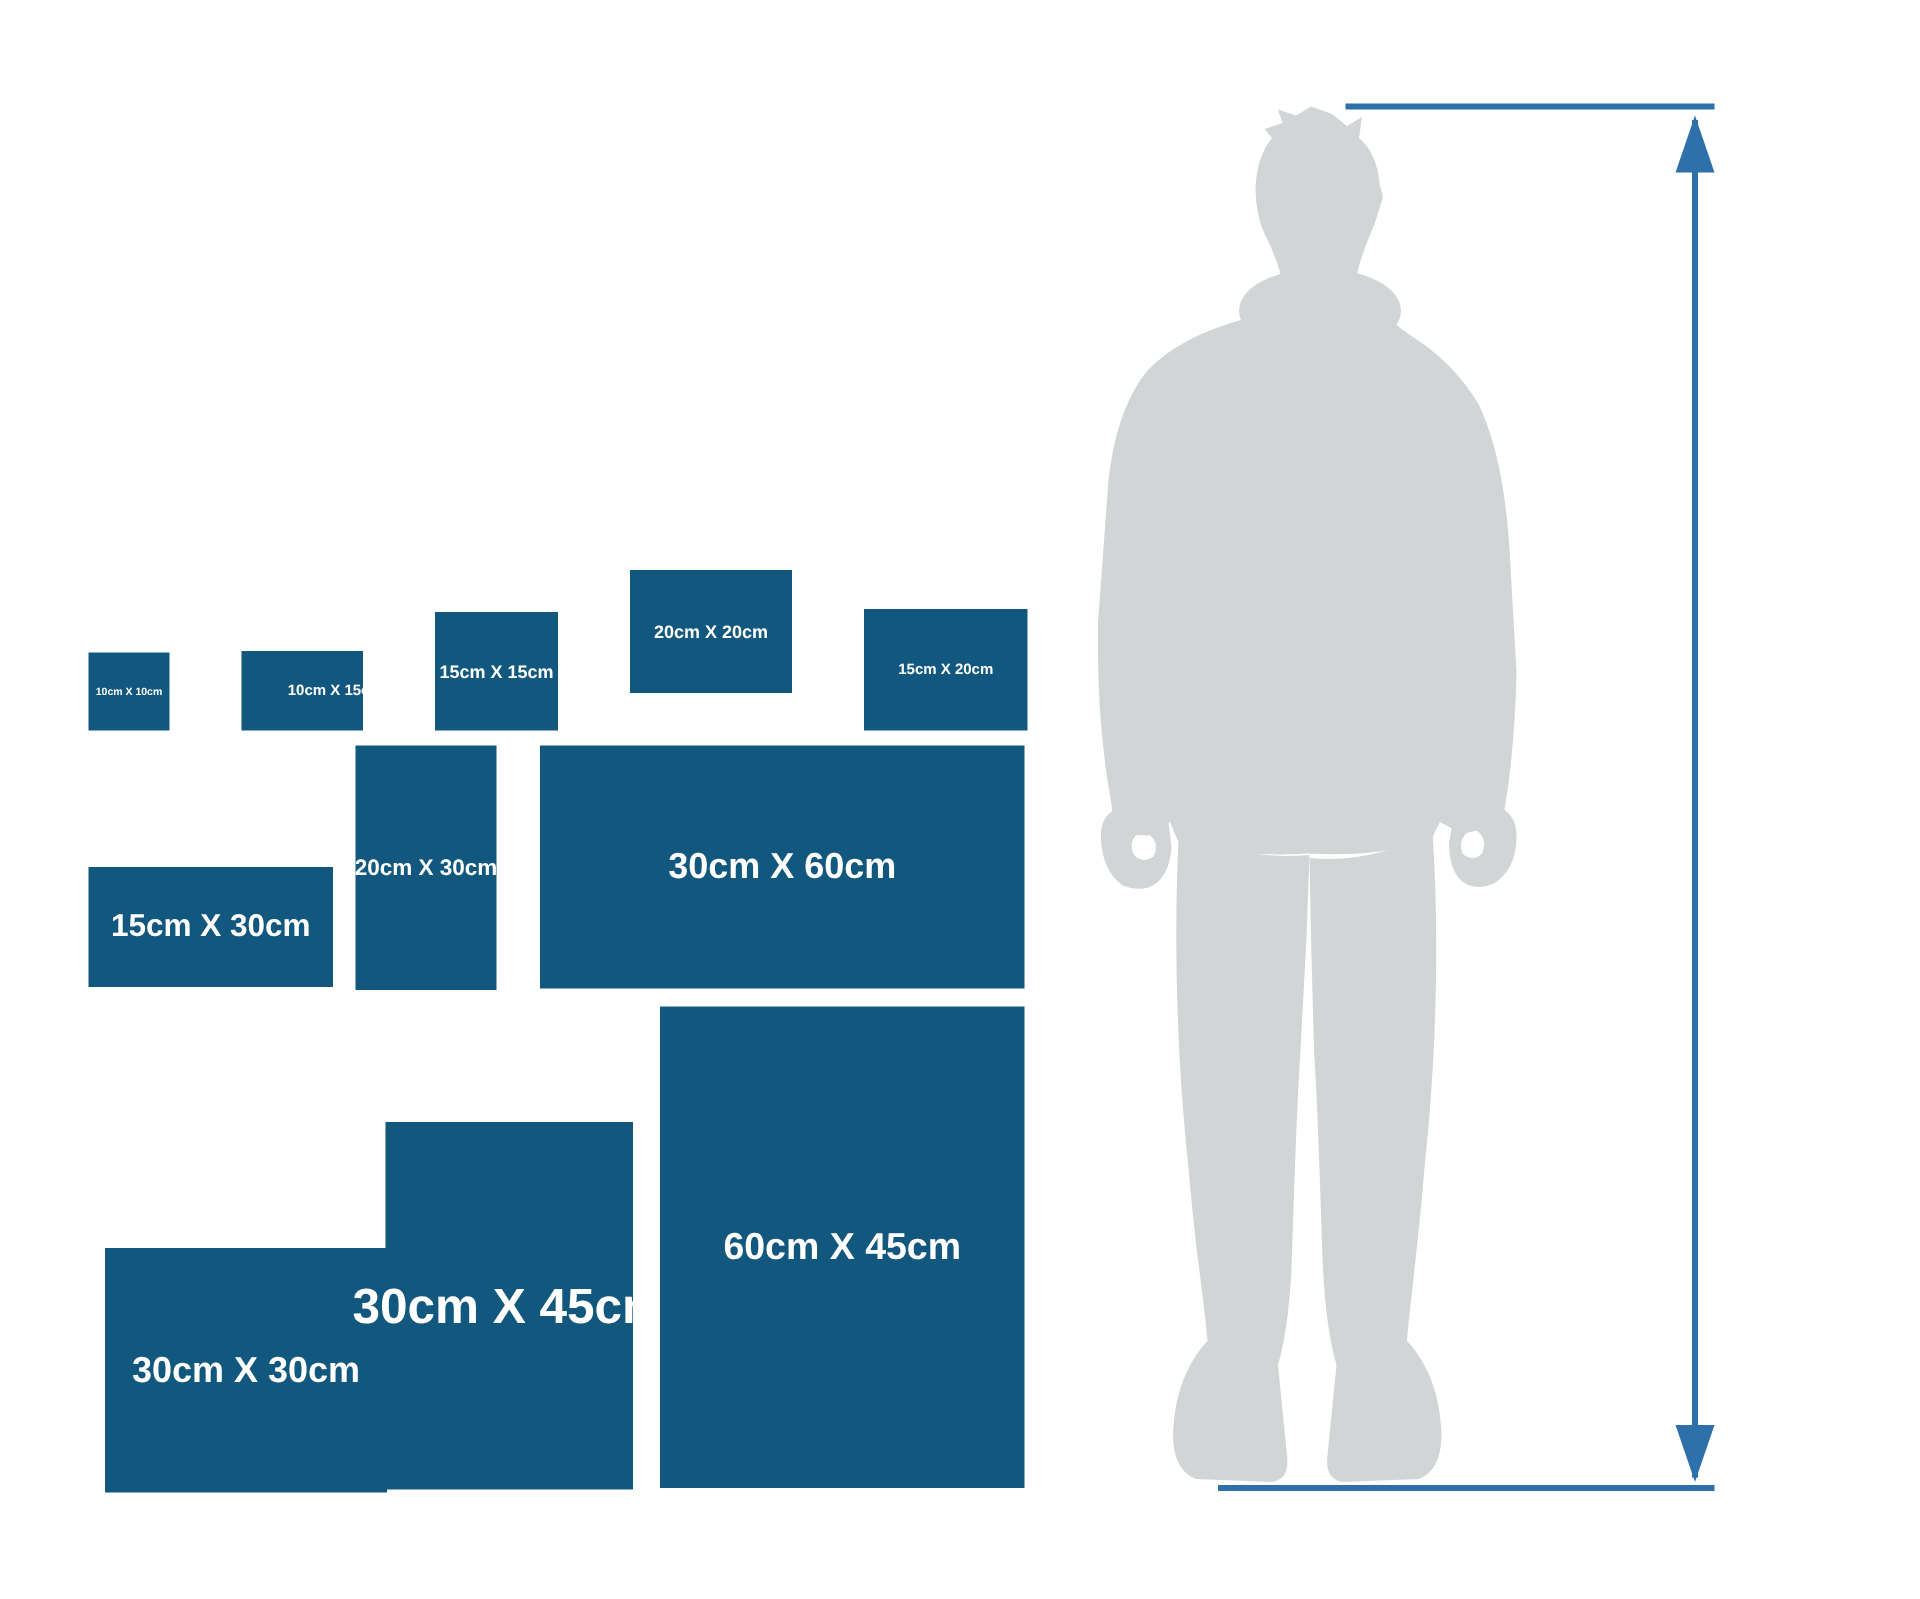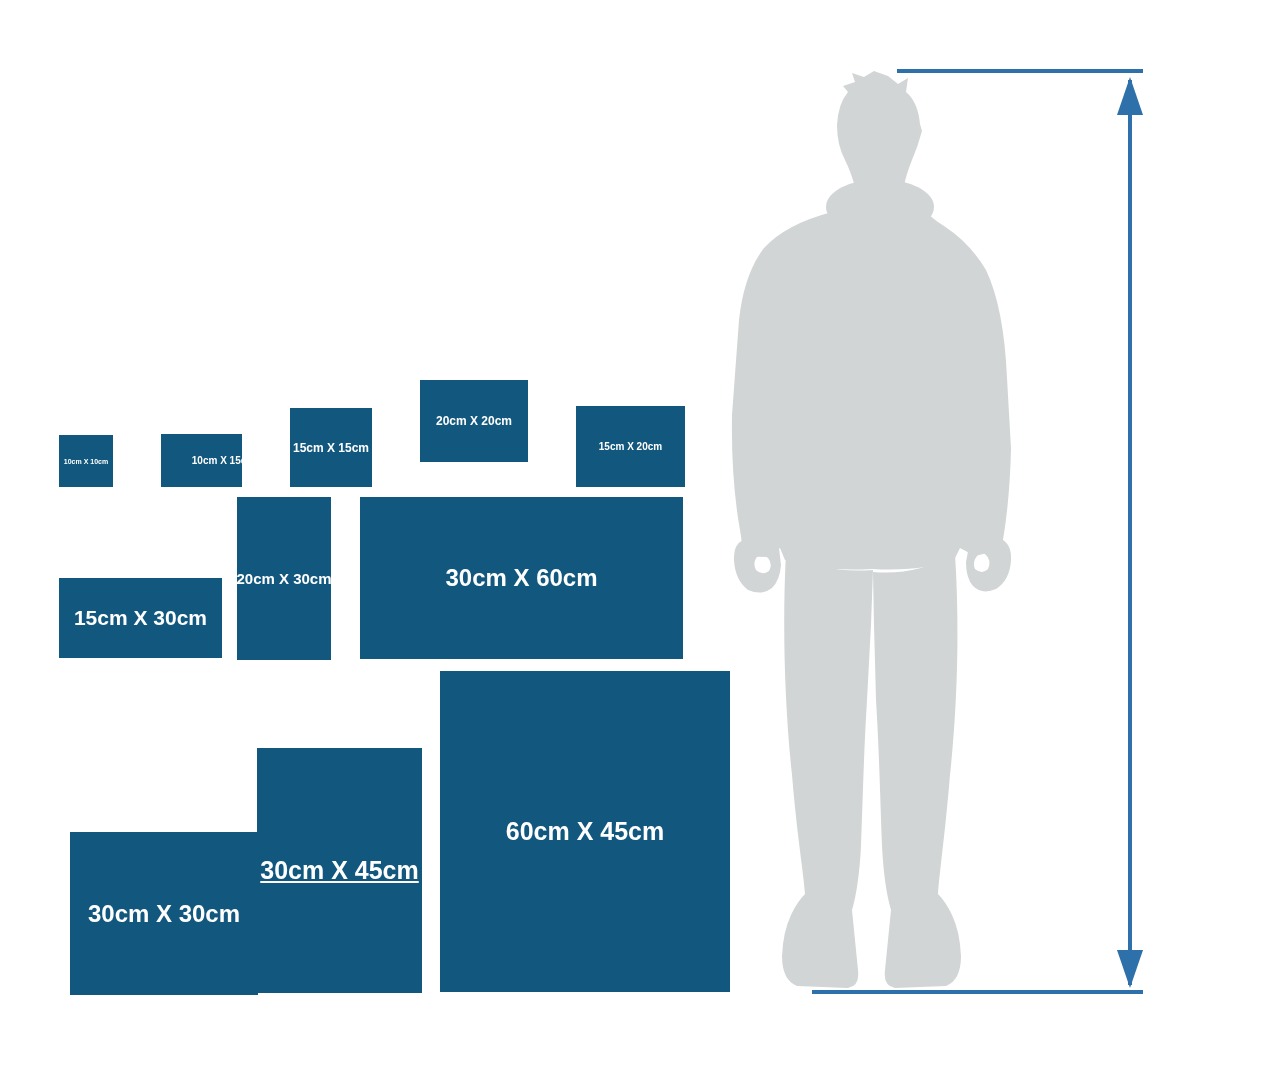--- a/index.html
+++ b/index.html
@@ -105,23 +105,23 @@
       <div class="size-box" style="left: 237px; top: 497px; width: 94px; height: 163px;">
         <span style="font-size: 15px;">20cm X 30cm</span>
       </div>
       <div class="size-box" style="left: 360px; top: 497px; width: 323px; height: 162px;">
         <span style="font-size: 24px;">30cm X 60cm</span>
       </div>
       <div class="size-box" style="left: 70px; top: 832px; width: 188px; height: 163px;">
         <span style="font-size: 24px;">30cm X 30cm</span>
       </div>
       <div class="size-box" style="left: 257px; top: 748px; width: 165px; height: 245px;">
-        <span style="font-size: 25px; text-decoration: underline;">30cm X 45cm</span>
+        <span style="font-size: 33px;">30cm X 45cm</span>
       </div>
-      <div class="size-box" style="left: 440px; top: 671px; width: 290px; height: 321px;">
+      <div class="size-box" style="left: 440px; top: 671px; width: 243px; height: 321px;">
         <span style="font-size: 25px;">60cm X 45cm</span>
       </div>
     </div>
 
   <svg class="person-svg" viewBox="715 60 315 940" preserveAspectRatio="none" aria-hidden="true">
 
     <path d="M 874 71 L 888 76 L 898 84 L 908 78 L 906 92
       Q 918 102 920 124 L 922 131 Q 918 146 912 160 Q 906 175 904 186
       Q 890 196 876 195 Q 862 194 855 187 Q 851 172 845 160
       Q 837 145 837 125 Q 838 104 848 92 L 843 86 L 855 82 L 852 73 L 864 77 Z"></path>

